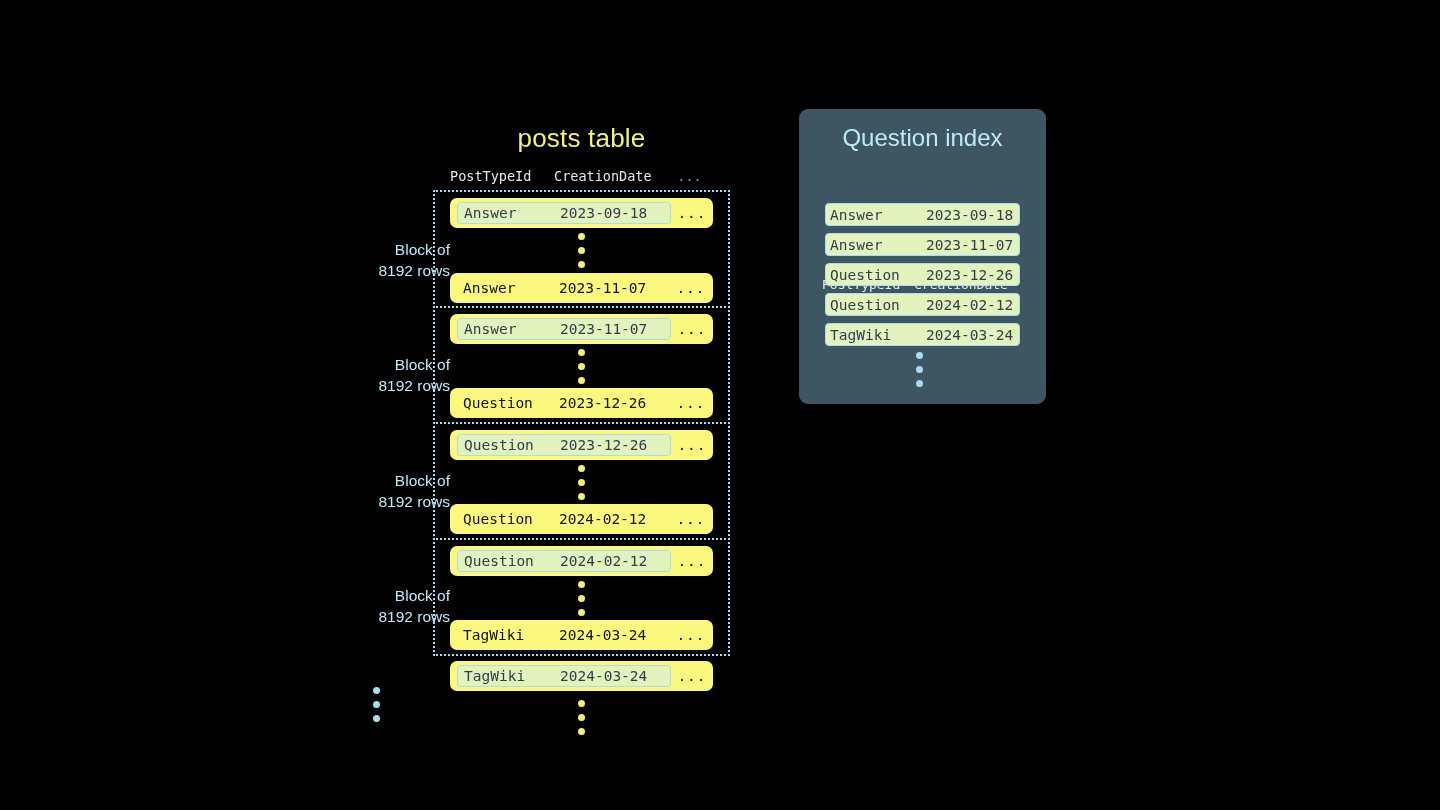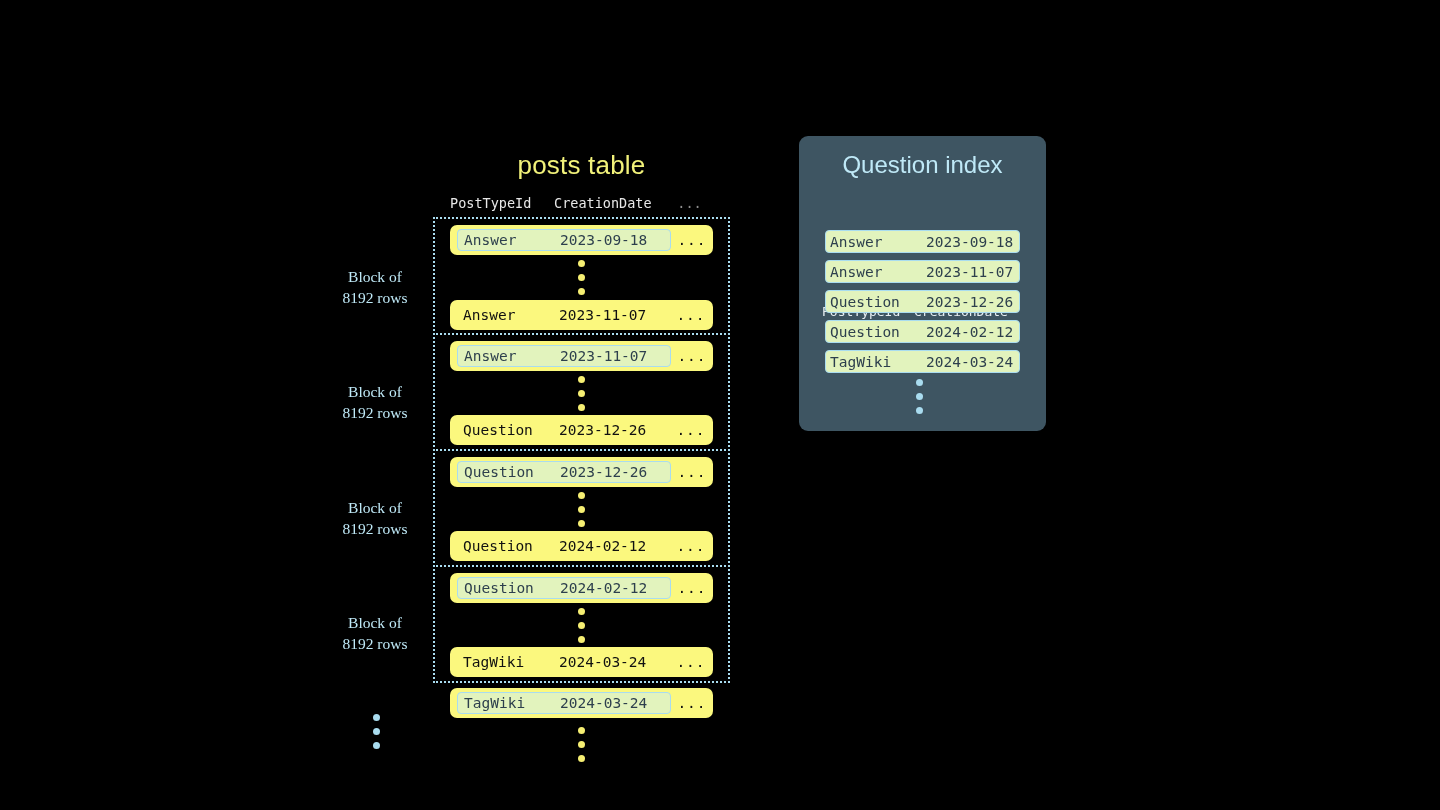--- a/index.html
+++ b/index.html
@@ -12,21 +12,20 @@
     height: 810px;
     position: relative;
     overflow: hidden;
     font-family: "Liberation Sans", sans-serif;
     background: #000000;
   }
 
   .stage {
     position: absolute;
     inset: 0;
-    margin-top: 27px;
   }
 
   
   #posts-table-title {
     position: absolute;
     left: 433px;
     top: 123px;
     width: 297px;
     text-align: center;
     font-family: "Liberation Sans", sans-serif;
@@ -59,22 +58,22 @@
     position: absolute;
     left: 433px;
     width: 297px;
     border: 2px dotted #a9dcef;
     box-sizing: border-box;
   }
 
   .block-label {
     position: absolute;
     width: 150px;
-    text-align: center;
-    font-family: Liberation Serif, serif;
+    text-align: right;
+    font-family: Liberation Sans, sans-serif;
     font-size: 15.5px;
     line-height: 21px;
     color: #bfe9f7;
     white-space: pre-line;
   }
 
   
   .row {
     position: absolute;
     left: 450px;

